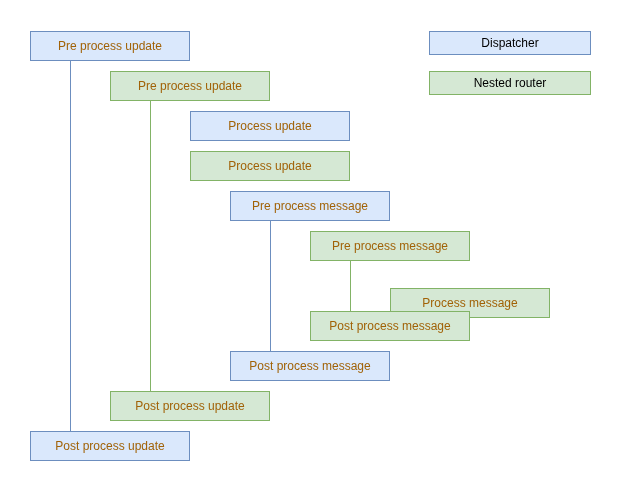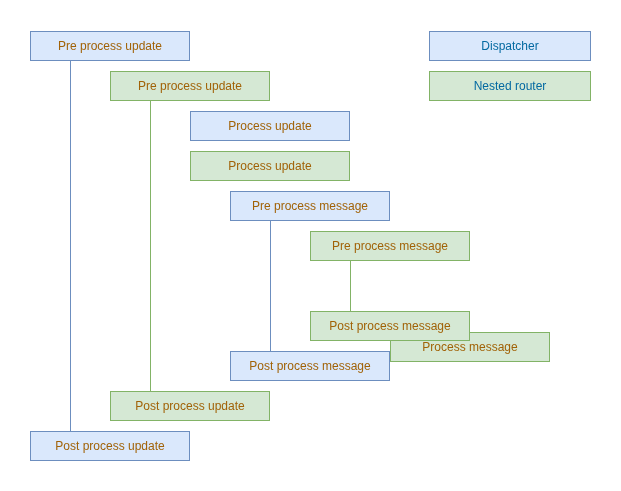--- a/index.html
+++ b/index.html
@@ -47,27 +47,27 @@
   .connector.dispatcher {
     background: #6c8ebf;
   }
   .connector.router {
     background: #82b366;
   }
   .legend-node {
     position: absolute;
     box-sizing: border-box;
     width: 162px;
-    height: 30px;
+    height: 24px;
     display: flex;
     align-items: center;
     justify-content: center;
     font-size: 12px;
     line-height: 1;
-    color: #0369a1;
+    color: #000000;
     border-width: 1px;
     border-style: solid;
     white-space: nowrap;
   }
   .legend-node.dispatcher {
     background: #dae8fc;
     border-color: #6c8ebf;
   }
   .legend-node.router {
     background: #d5e8d4;
@@ -93,21 +93,21 @@
     </div>
     <div class="node router" style="left: 190px; top: 151px;">
       <span>Process update</span>
     </div>
     <div class="node dispatcher" style="left: 230px; top: 191px;">
       <span>Pre process message</span>
     </div>
     <div class="node router" style="left: 310px; top: 231px;">
       <span>Pre process message</span>
     </div>
-    <div class="node router" style="left: 390px; top: 288px; margin-top: 44px;">
+    <div class="node router" style="left: 390px; top: 288px;">
       <span>Process message</span>
     </div>
     <div class="node router" style="left: 310px; top: 311px;">
       <span>Post process message</span>
     </div>
     <div class="node dispatcher" style="left: 230px; top: 351px;">
       <span>Post process message</span>
     </div>
     <div class="node router" style="left: 110px; top: 391px;">
       <span>Post process update</span>

